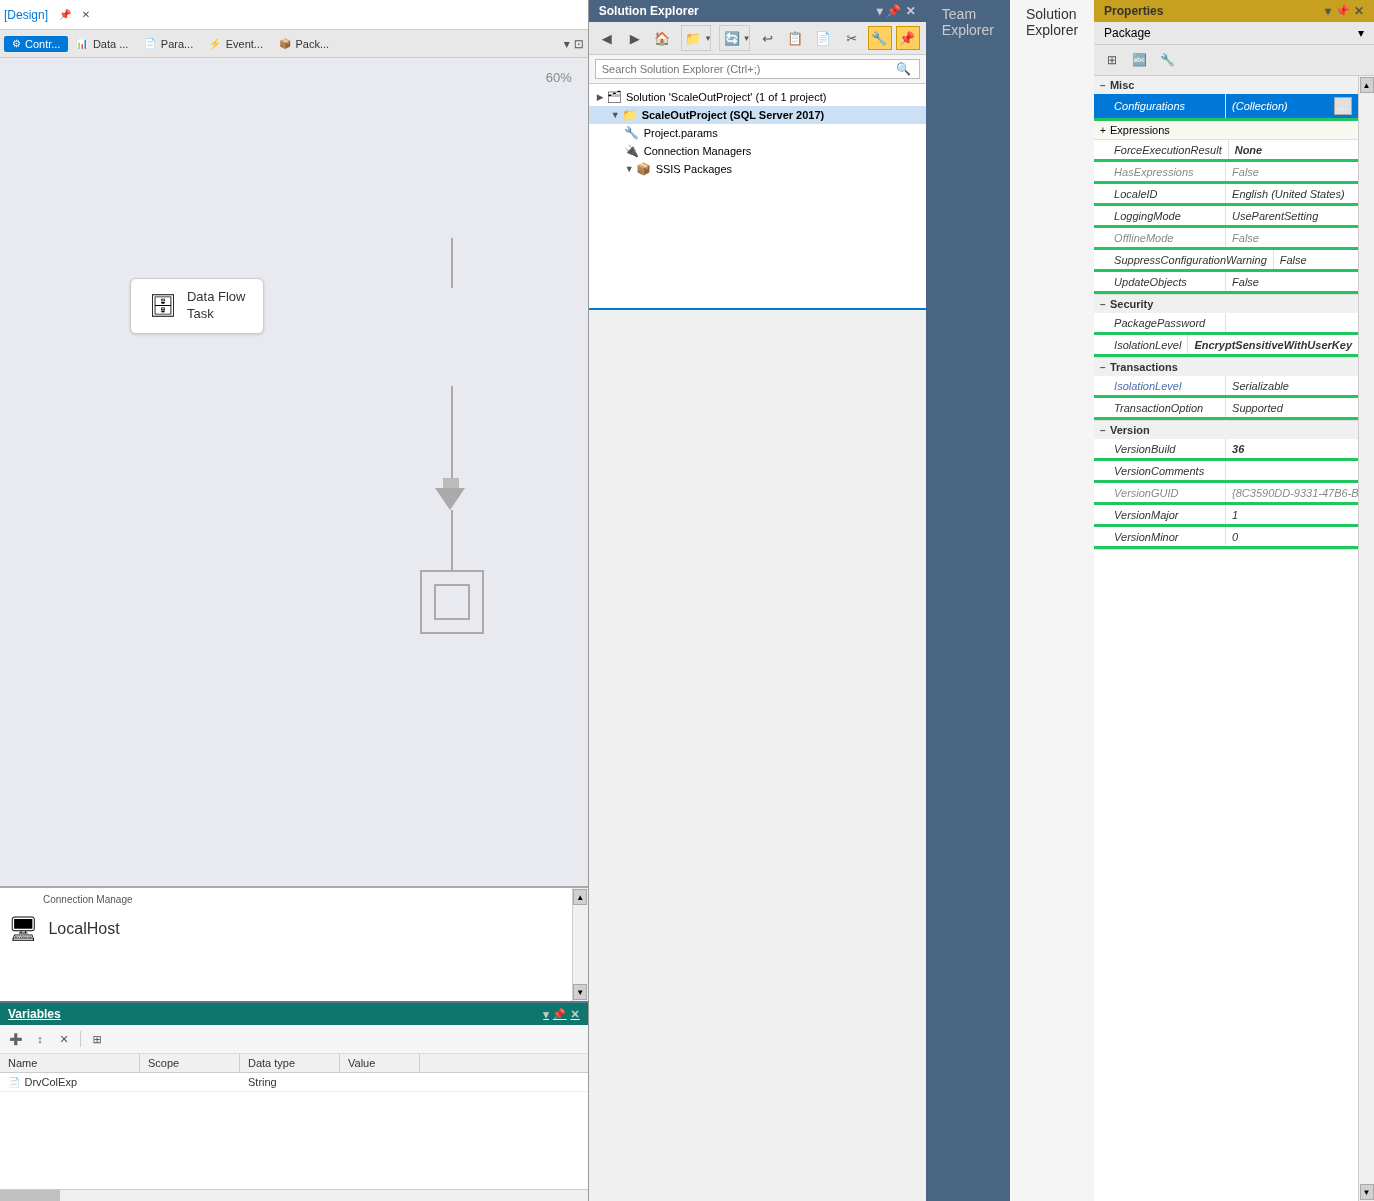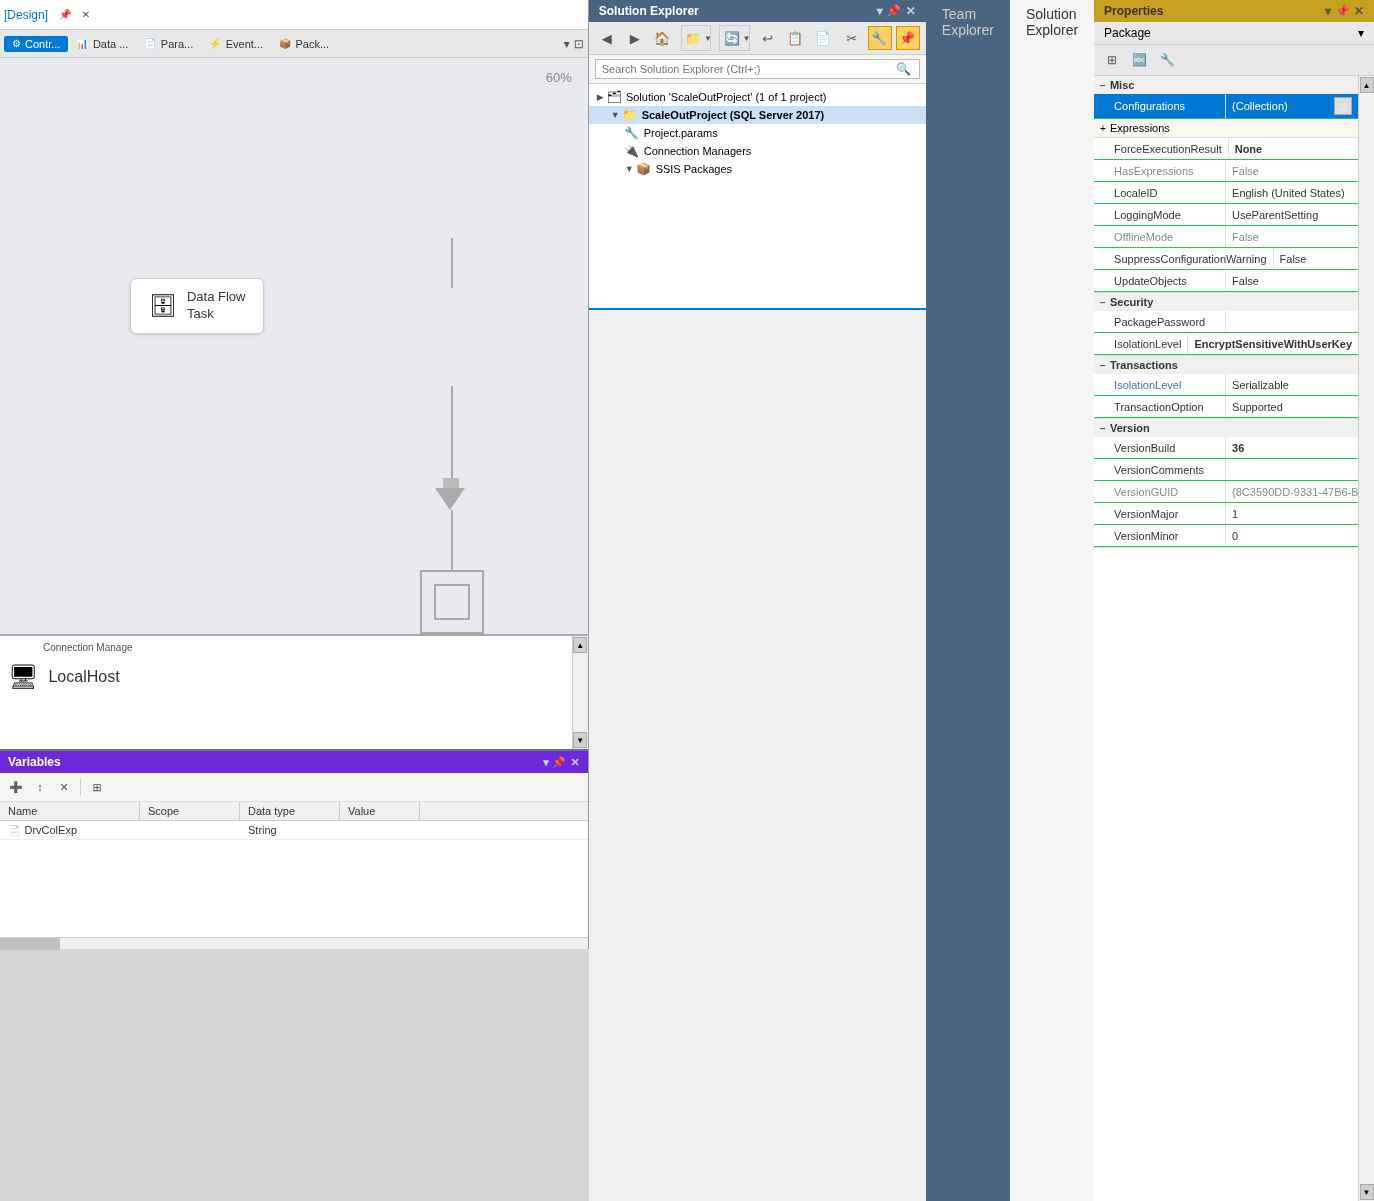--- a/index.html
+++ b/index.html
@@ -1,19 +1,19 @@
 <!DOCTYPE html>
 <html><head>
   <meta charset="utf-8">
   <style>
     * { box-sizing: border-box; margin: 0; padding: 0; }
     body { font-family: 'Segoe UI', Arial, sans-serif; font-size: 12px; background: #d5d5d5; display: flex; width: 1374px; height: 1201px; overflow: hidden; }
 
     
-    .left-panel { width: 600px; height: 949px; display: flex; flex-direction: column; background: #f0f0f0; border-right: 1px solid #999; }
+    .left-panel { width: 600px; height: 1201px; display: flex; flex-direction: column; background: #f0f0f0; border-right: 1px solid #999; }
 
     
     .title-bar { background: #ffffff; border-bottom: 1px solid #ccc; display: flex; align-items: center; padding: 0 4px; height: 30px; }
     .title-bar-title { color: #0078d7; font-size: 12px; margin-right: 8px; }
     .title-bar-btn { width: 18px; height: 18px; display: flex; align-items: center; justify-content: center; font-size: 10px; color: #555; cursor: pointer; margin: 0 1px; }
 
     
     .tabs-bar { background: #e8e8e8; display: flex; align-items: center; padding: 0 4px; height: 28px; border-bottom: 1px solid #ccc; }
     .tab-item { display: flex; align-items: center; padding: 2px 8px; font-size: 11px; color: #333; cursor: pointer; white-space: nowrap; }
     .tab-item.active { background: #0078d7; color: white; border-radius: 2px; }
@@ -23,21 +23,21 @@
     
     .design-canvas { flex: 1; background: #e8eaf0; position: relative; overflow: hidden; }
     .zoom-label { position: absolute; top: 12px; right: 16px; color: #888; font-size: 13px; }
     .flow-task { position: absolute; top: 220px; left: 130px; background: white; border: 1px solid #ccc; border-radius: 6px; padding: 10px 18px; display: flex; align-items: center; gap: 10px; box-shadow: 0 1px 3px rgba(0,0,0,0.15); cursor: pointer; }
     .flow-task-icon { font-size: 22px; }
     .flow-task-label { font-size: 13px; font-weight: 500; color: #333; line-height: 1.3; }
     .conn-manager-title { font-size: 10px; color: #555; margin-bottom: 6px; margin-left: 35px; }
 
     
     .variables-panel { height: 200px; background: white; border-top: 2px solid #5c7898; display: flex; flex-direction: column; }
-    .variables-title-bar { background: #6d28d9; color: white; padding: 4px 8px; display: flex; align-items: center; font-size: 12px; font-weight: 600; }
+    .variables-title-bar { background: #0f766e; color: white; padding: 4px 8px; display: flex; align-items: center; font-size: 12px; font-weight: 600; text-decoration: underline; }
     .variables-title-bar-actions { margin-left: auto; display: flex; gap: 4px; }
     .variables-toolbar { padding: 4px 6px; display: flex; align-items: center; gap: 4px; background: #f5f5f5; border-bottom: 1px solid #ddd; }
     .var-tool-btn { width: 20px; height: 20px; display: flex; align-items: center; justify-content: center; font-size: 11px; cursor: pointer; color: #555; }
     .variables-table { flex: 1; overflow: hidden; }
     .var-header { display: grid; grid-template-columns: 140px 100px 100px 80px; background: #f0f0f0; border-bottom: 1px solid #ccc; }
     .var-header-cell { padding: 3px 8px; font-size: 11px; color: #333; border-right: 1px solid #ccc; }
     .var-row { display: grid; grid-template-columns: 140px 100px 100px 80px; border-bottom: 1px solid #eee; }
     .var-cell { padding: 3px 8px; font-size: 11px; color: #333; }
     .var-row-icon { display: flex; align-items: center; gap: 4px; }
     .var-scroll { height: 12px; background: #f0f0f0; border-top: 1px solid #ccc; position: relative; }
@@ -76,21 +76,21 @@
     .props-title-bar { background: #c8a020; color: #333; padding: 4px 10px; display: flex; align-items: center; font-size: 12px; font-weight: 600; }
     .props-title-bar-end { margin-left: auto; display: flex; align-items: center; gap: 4px; }
     .props-title-btn { color: #555; font-size: 12px; cursor: pointer; }
     .props-object-select { padding: 4px 10px; background: #e8e8e8; border-bottom: 1px solid #ccc; display: flex; align-items: center; justify-content: space-between; gap: 48px; }
     .props-toolbar { padding: 3px 6px; background: #e8e8e8; border-bottom: 1px solid #ccc; display: flex; align-items: center; gap: 4px; }
     .props-tool-btn { width: 24px; height: 24px; display: flex; align-items: center; justify-content: center; font-size: 12px; cursor: pointer; color: #555; border: 1px solid transparent; }
     .props-content { flex: 1; overflow: hidden; background: white; }
     .prop-group { border-bottom: 1px solid #e0e0e0; }
     .prop-group-header { display: flex; align-items: center; padding: 3px 6px; background: #f0f0f0; font-size: 11px; font-weight: 600; color: #333; cursor: pointer; }
     .prop-group-icon { margin-right: 4px; font-size: 10px; color: #555; }
-    .prop-row { display: grid; grid-template-columns: 1fr 1fr; border-bottom: 1px solid #22c55e; min-height: 22px; }
+    .prop-row { display: grid; grid-template-columns: 1fr 1fr; border-bottom: 3px solid #22c55e; min-height: 22px; font-style: italic; }
     .prop-row.selected { background: #0078d7; }
     .prop-row.selected .prop-name, .prop-row.selected .prop-value { color: white; }
     .prop-name { padding: 3px 6px 3px 20px; font-size: 11px; color: #333; display: flex; align-items: center; border-right: 1px solid #e0e0e0; }
     .prop-name.dimmed { color: #888; }
     .prop-value { padding: 3px 6px; font-size: 11px; color: #333; display: flex; align-items: center; justify-content: space-between; }
     .prop-value.bold { font-weight: 700; }
     .prop-value.dimmed { color: #888; }
     .prop-ellipsis-btn { width: 18px; height: 18px; background: #e0e0e0; border: 1px solid #aaa; display: flex; align-items: center; justify-content: center; font-size: 10px; cursor: pointer; }
   </style>
 </head>

